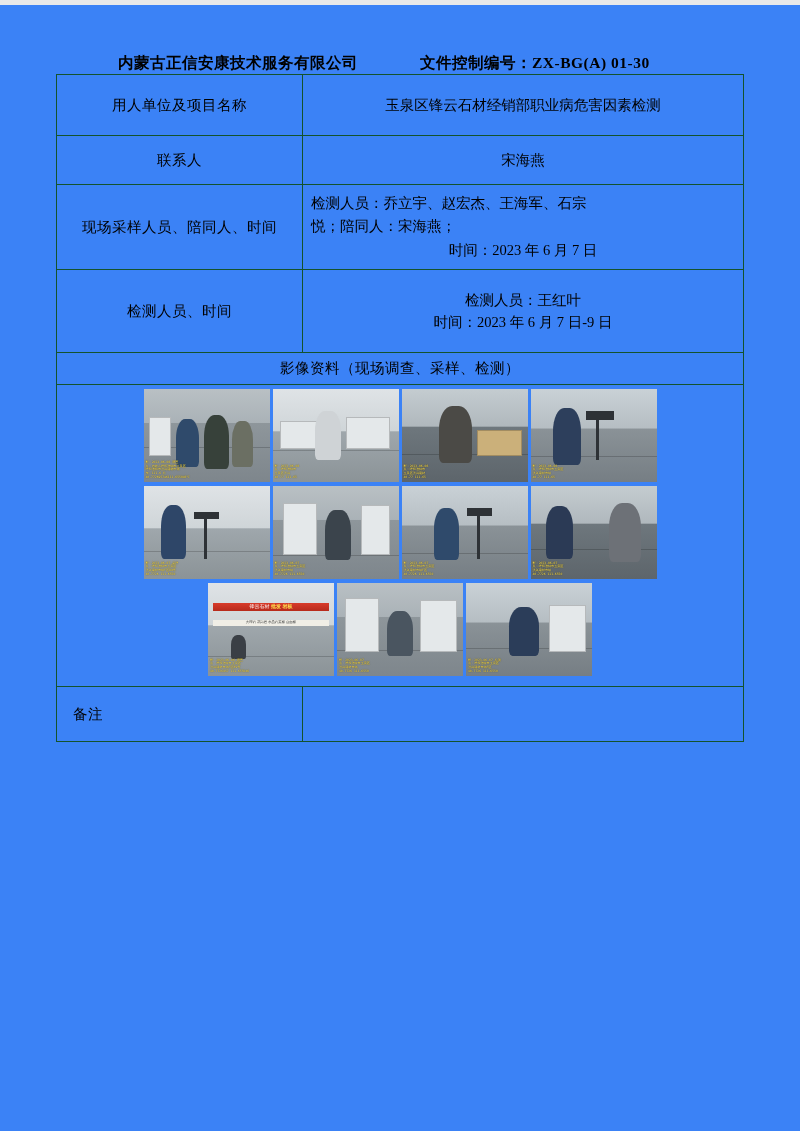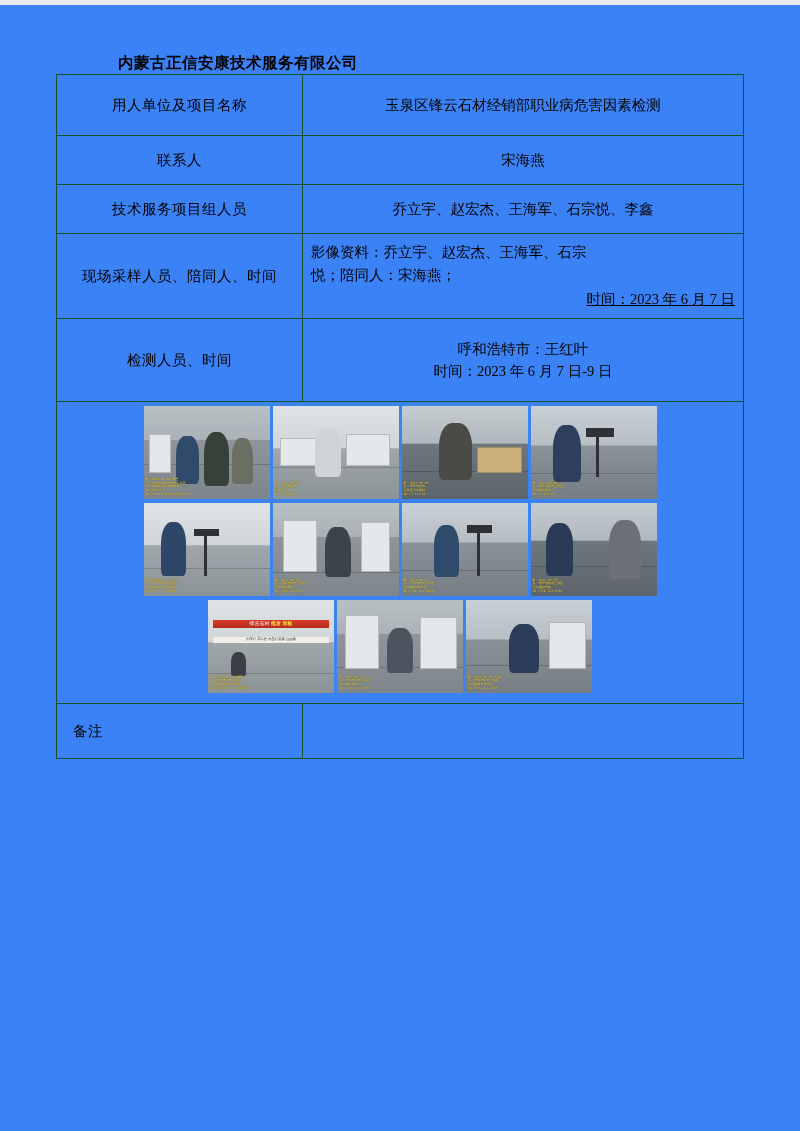--- a/index.html
+++ b/index.html
@@ -62,22 +62,21 @@
   td.value {
     text-align: center;
     line-height: 1.55;
   }
   td.value.left {
     text-align: left;
     line-height: 1.6;
   }
   td.value.left .indent-center {
     display: block;
-    text-align: right;
-    text-decoration: underline;
+    text-align: center;
   }
   .row-h1 td { height: 48px; }
   .row-h2 td { height: 44px; }
   .row-h3 td { height: 36px; text-align: center; }
   .row-h4 td { height: 36px; }
   .row-h5 td { height: 46px; }
   .row-h6 td { height: 72px; }
   .row-h7 td { height: 70px; }
   .media-head td {
     text-align: center;
@@ -162,55 +161,57 @@
     padding-left: 16px !important;
   }
 </style>
 </head>
 <body>
 
 <div class="page">
 
   <div class="header-row">
     <div class="header-company">内蒙古正信安康技术服务有限公司</div>
+    <div class="header-code">
+      <span>文件控制编号：</span><span>ZX-BG(A) 01-30</span>
+    </div>
   </div>
 
 
   <table class="main">
     <colgroup>
       <col style="width:246px">
       <col>
     </colgroup>
     <tbody>
       <tr class="row-h1">
         <td class="label">用人单位及项目名称</td>
         <td class="value">玉泉区锋云石材经销部职业病危害因素检测</td>
       </tr>
       <tr class="row-h3">
         <td class="label">联系人</td>
         <td class="value">宋海燕</td>
       </tr>
-      <tr class="row-h4">
-        <td class="label">技术服务项目组人员</td>
-        <td class="value">乔立宇、赵宏杰、王海军、石宗悦、李鑫</td>
-      </tr>
       <tr class="row-h6">
         <td class="label">现场采样人员、陪同人、时间</td>
         <td class="value left">
-          <div>影像资料：乔立宇、赵宏杰、王海军、石宗</div>
+          <div>检测人员：乔立宇、赵宏杰、王海军、石宗</div>
           <div>悦；陪同人：宋海燕；</div>
           <div class="indent-center">时间：2023 年 6 月 7 日</div>
         </td>
       </tr>
       <tr class="row-h7">
         <td class="label">检测人员、时间</td>
         <td class="value">
-          <div>呼和浩特市：王红叶</div>
+          <div>检测人员：王红叶</div>
           <div>时间：2023 年 6 月 7 日-9 日</div>
         </td>
+      </tr>
+      <tr class="media-head">
+        <td colspan="2">影像资料（现场调查、采样、检测）</td>
       </tr>
       <tr>
         <td colspan="2" class="media-cell">
           <div class="media-wrap">
 
             <div class="media-strip">
               <div class="photo sc1" style="width:126px;height:93px">
                 <div class="floor-line" style="top:62%"></div>
                 <div class="slab" style="left:4%;top:30%;width:16%;height:40%"></div>
                 <div class="fig" style="left:26%;top:32%;width:18%;height:52%;background:#2f4a6b"></div>

